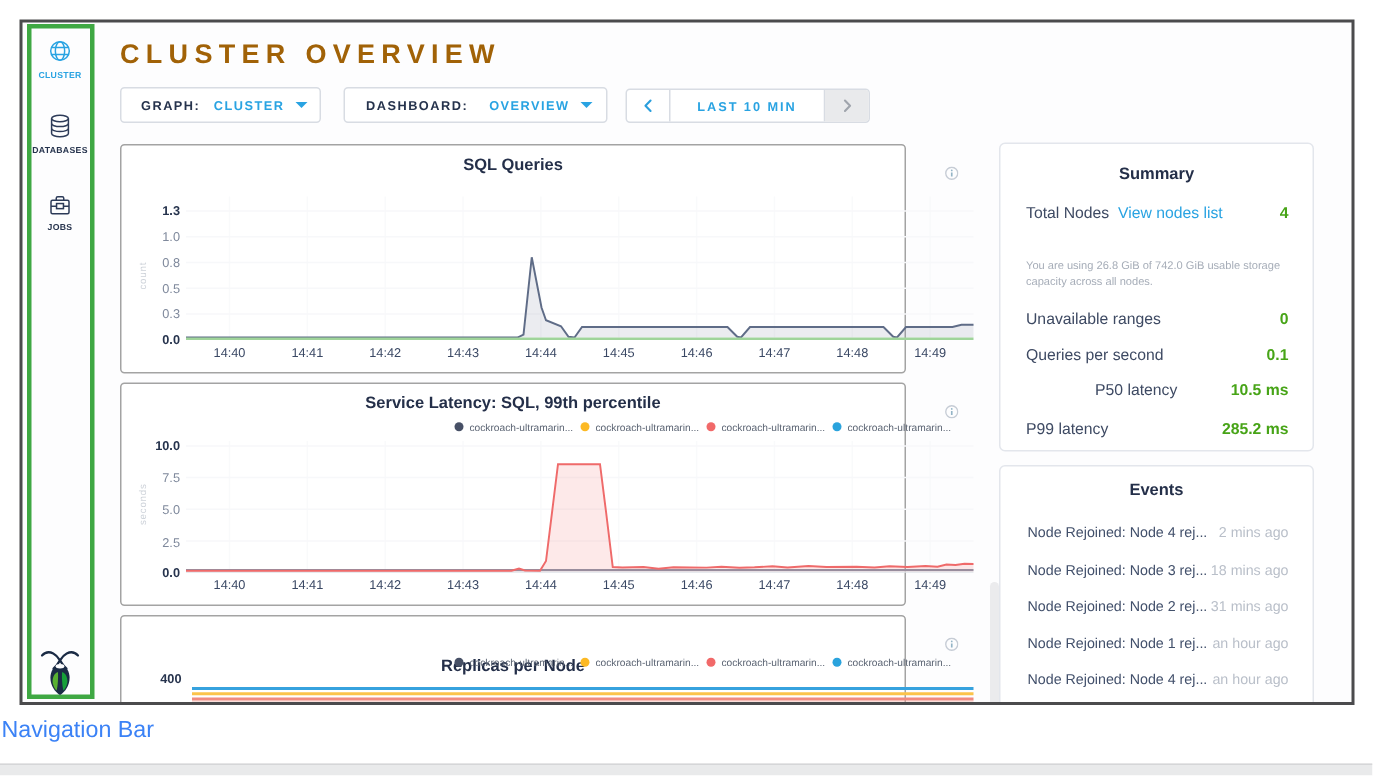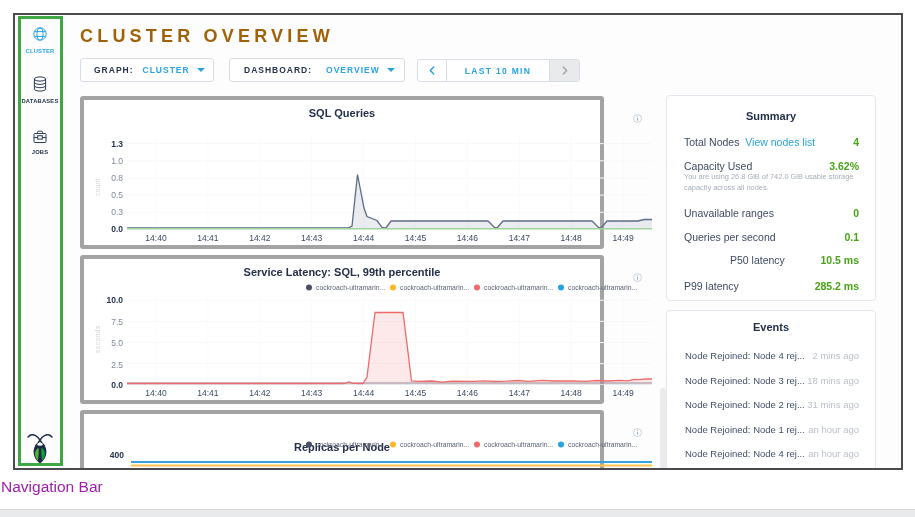--- a/index.html
+++ b/index.html
@@ -10,30 +10,30 @@
 .navlabel { font-size:5.8px; font-weight:bold; letter-spacing:0.2px; color:#26334d; text-align:center; width:60px; left:-5px; }
 .navlabel.active { color:#29a3e2; }
 h1.title { position:absolute; left:65px; top:11px; font-size:18px; font-weight:bold; letter-spacing:4.2px; color:#a16207; }
 .dd { position:absolute; height:24px; border:1px solid #d8dce3; border-radius:3px; background:#fff; font-size:8.5px; font-weight:bold; letter-spacing:1px; color:#26334d; line-height:22px; white-space:nowrap; }
 .dd .blue { color:#29a3e2; margin-left:9px; }
 .caret { display:inline-block; width:0; height:0; border-left:4px solid transparent; border-right:4px solid transparent; border-top:4.5px solid #29a3e2; vertical-align:middle; margin-left:7px; margin-top:-2px; }
 .tsel { position:absolute; left:402px; top:44px; width:163px; height:23px; border:1px solid #d8dce3; border-radius:3px; background:#fff; display:flex; }
 .tsel .seg1 { width:29px; border-right:1px solid #d8dce3; display:flex; align-items:center; justify-content:center; }
 .tsel .seg2 { flex:1; display:flex; align-items:center; justify-content:center; font-size:8.5px; font-weight:bold; letter-spacing:1.3px; color:#29a3e2; }
 .tsel .seg3 { width:30px; background:#e9eaec; border-left:1px solid #d8dce3; display:flex; align-items:center; justify-content:center; border-radius:0 2px 2px 0; }
-.card { position:absolute; left:65px; width:524px; background:#fff; border:4px solid #a3a3a3; border-radius:3px; }
+.card { position:absolute; left:65px; width:524px; background:#fff; border:1px solid #a3a3a3; border-radius:3px; }
 .ctitle { position:absolute; width:100%; text-align:center; font-size:11px; font-weight:bold; color:#242f49; }
 .panel { position:absolute; left:651px; width:210px; background:#fff; border:1px solid #e3e6ec; border-radius:4px; }
 .ptitle { position:absolute; width:100%; text-align:center; font-size:11px; font-weight:bold; color:#242f49; }
 .prow { position:absolute; left:17px; right:16px; font-size:10.5px; color:#3e4a63; white-space:nowrap; }
 .prow .val { position:absolute; right:0; top:0; color:#47a417; font-weight:bold; }
 .pcap { position:absolute; left:17px; right:4px; font-size:7.4px; color:#a6adb8; line-height:11px; }
 .erow { position:absolute; left:18px; right:16px; font-size:9.5px; color:#42506b; white-space:nowrap; }
 .erow .time { position:absolute; right:0; top:0; color:#b9bfc9; }
-.annot { position:absolute; left:1px; top:478px; font-size:15.5px; color:#a21caf; }
+.annot { position:absolute; left:1px; top:478px; font-size:15.5px; color:#3b82f6; }
 .bstrip { position:absolute; left:0; top:509px; width:915px; height:8px; background:#e9eaeb; border-top:1px solid #d5d6d8; }
 </style>
 </head>
 <body>
 <div class="app">
   <div class="greenrect"></div>
 
   <svg class="abs" style="left:18px;top:12px" width="14" height="14" viewBox="0 0 14 14" fill="none" stroke="#29a3e2" stroke-width="1">
     <circle cx="7" cy="7" r="6.2"></circle>
     <ellipse cx="7" cy="7" rx="3.1" ry="6.2"></ellipse>
@@ -189,21 +189,20 @@
       <path d="M47 48 H568" stroke="#36a2de" stroke-width="2" fill="none"></path>
       <path d="M47 51.5 H568" stroke="#fcc34a" stroke-width="2" fill="none"></path>
       <path d="M47 55 H568" stroke="#f08a80" stroke-width="2" fill="none"></path>
       <path d="M47 59.5 H568" stroke="#9aa2b2" stroke-width="1.5" fill="none"></path>
     </svg>
   </div>
 
   <div class="panel" style="top:80px; height:206px;">
     <div class="ptitle" style="top:14px;">Summary</div>
     <div class="prow" style="top:40px;">Total Nodes&nbsp; <span style="color:#29a3e2">View nodes list</span><span class="val">4</span></div>
-    <div class="prow" style="top:64px;">Capacity Used<span class="val">3.62%</span></div>
     <div class="pcap" style="top:75px;">You are using 26.8 GiB of 742.0 GiB usable storage<br>capacity across all nodes.</div>
     <div class="prow" style="top:111px;">Unavailable ranges<span class="val">0</span></div>
     <div class="prow" style="top:135px;">Queries per second<span class="val">0.1</span></div>
     <div class="prow" style="top:158px;padding-left:46px;">P50 latency<span class="val">10.5 ms</span></div>
     <div class="prow" style="top:184px;">P99 latency<span class="val">285.2 ms</span></div>
   </div>
 
   <div class="panel" style="top:295px; height:172px;">
     <div class="ptitle" style="top:10px;">Events</div>
     <div class="erow" style="top:39px;">Node Rejoined: Node 4 rej...<span class="time">2 mins ago</span></div>

